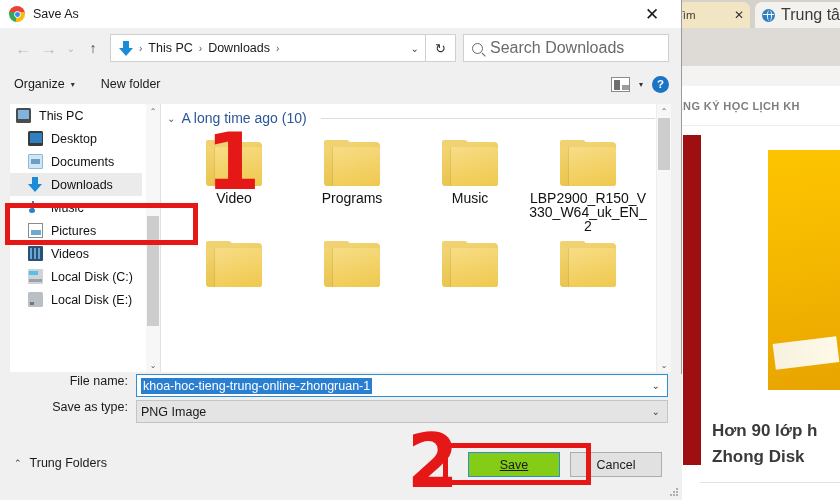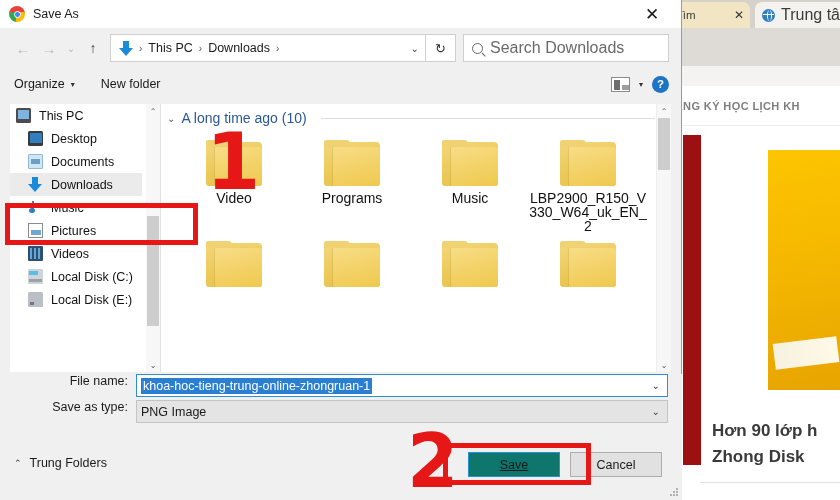--- a/index.html
+++ b/index.html
@@ -239,21 +239,21 @@
     position:absolute; left:14px; top:82px; display:flex; align-items:center; gap:8px;
     font-size:12.5px; color:#1a1a1a;
   }
   .hf-caret { font-size:9px; color:#333; }
   .btn-row { position:absolute; right:20px; top:78px; display:flex; gap:10px; }
   .btn {
     width:92px; height:25px; font-size:12.5px; color:#1a1a1a;
     display:flex; align-items:center; justify-content:center;
     background:#e1e1e1; border:1px solid #adadad;
   }
-  .btn.primary { background:#0f766e; border:1.5px solid #2b8fd6;text-decoration:underline; }
+  .btn.primary { background:#84cc16; border:1.5px solid #2b8fd6;text-decoration:underline; }
   .resize-grip { position:absolute; right:4px; bottom:4px; width:9px; height:9px; }
   .resize-grip i { position:absolute; width:2px; height:2px; background:#b0b0b0; }
 
   
   .anno-box { position:absolute; border:5px solid #e61717; }
   .anno-num {
     position:absolute; color:#e61717; font-weight:700;
     font-family:"DejaVu Sans", sans-serif; line-height:1;
   }
 </style>

